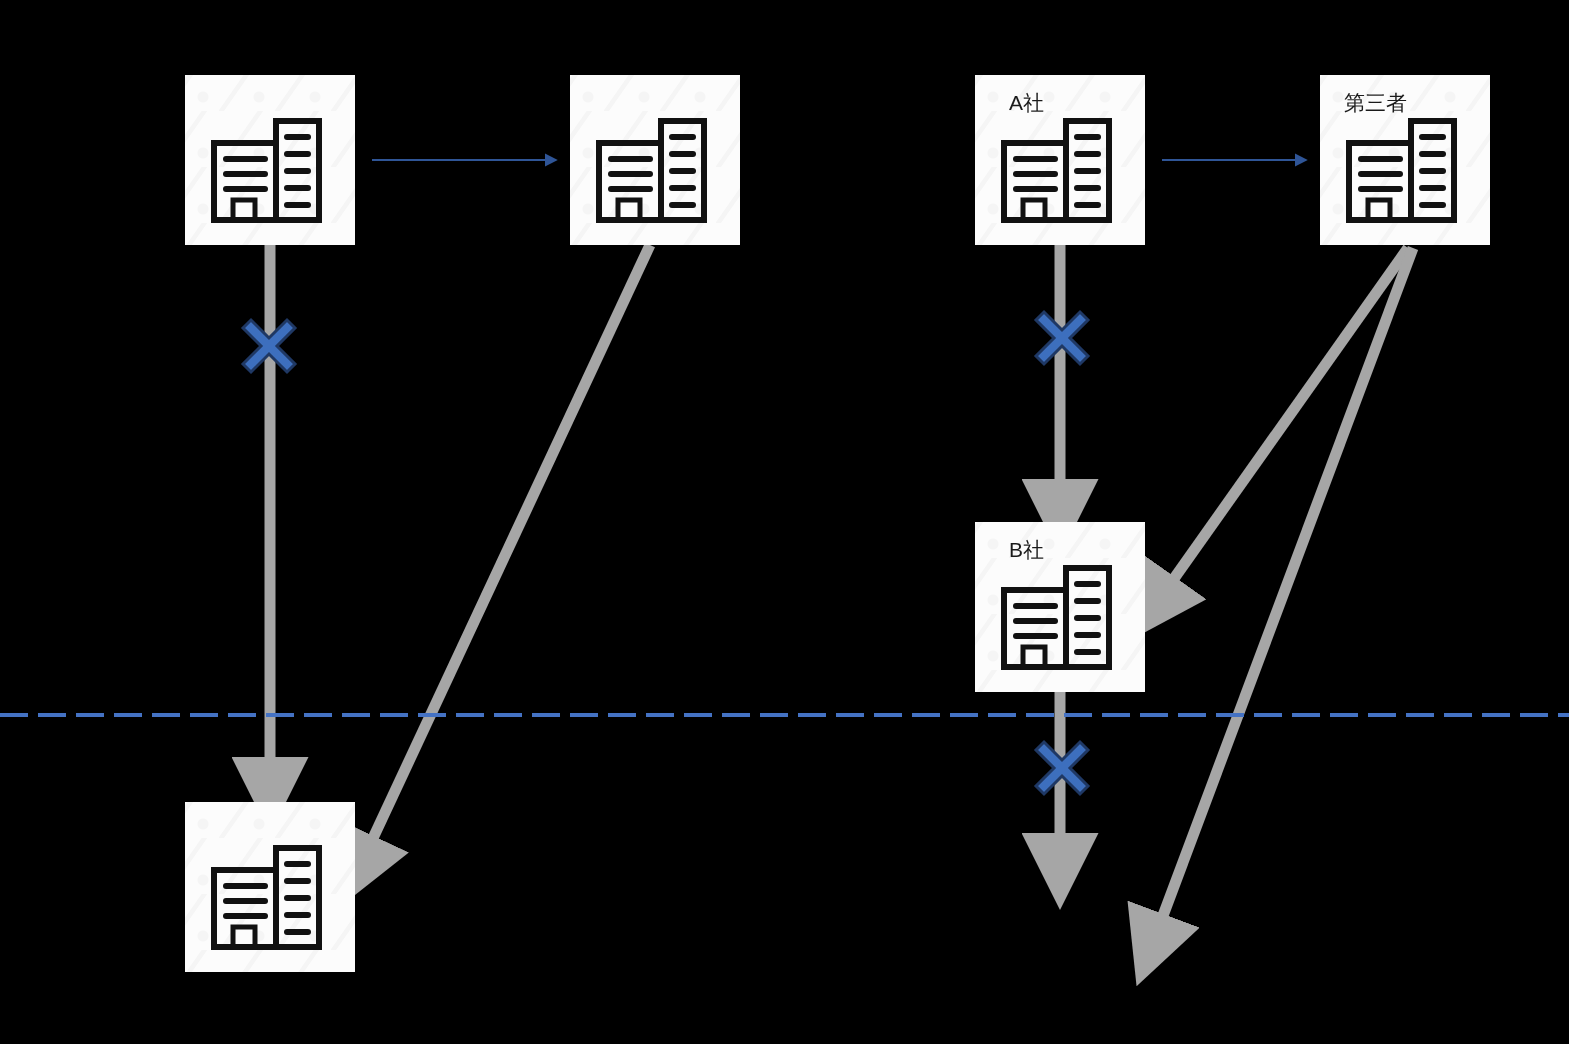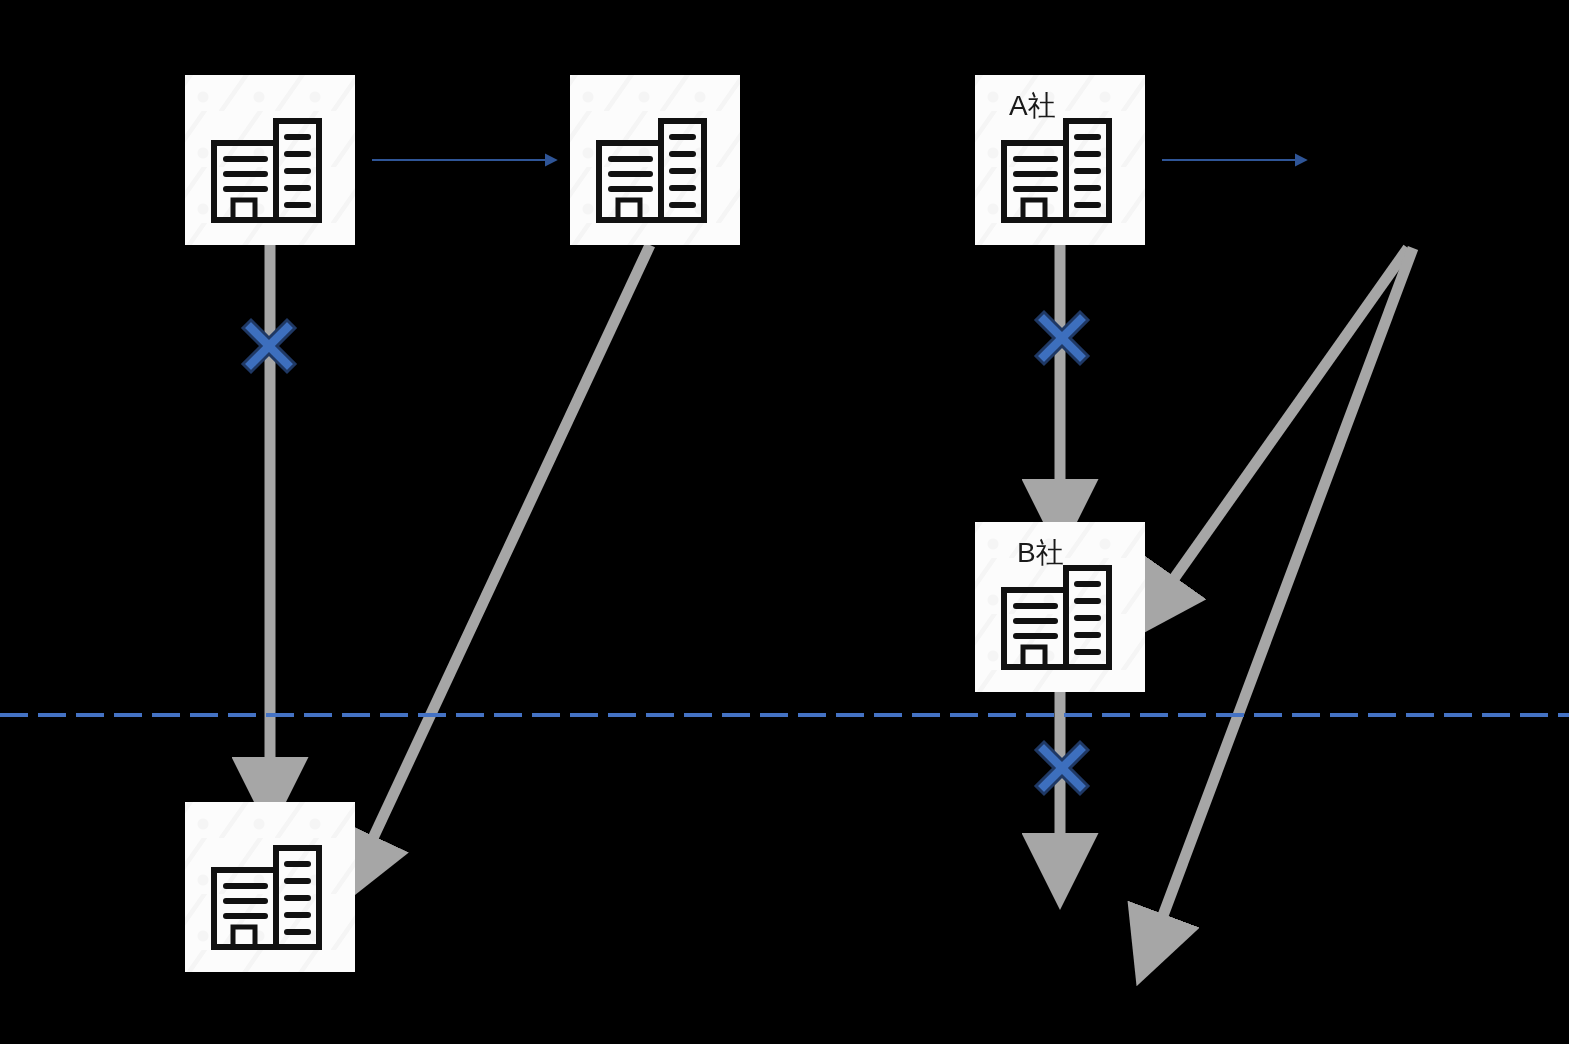--- a/index.html
+++ b/index.html
@@ -26,21 +26,21 @@
     background-size:56px 56px,56px 56px;
     background-position:6px 10px,34px 36px;
     pointer-events:none;
   }
   .node .label{
     position:absolute;
     left:0;right:0;
     top:14px;
     text-align:center;
     color:#1a1a1a;
-    font-size:28px;
+    font-size:21px;
     line-height:1;
     letter-spacing:0px;
     white-space:nowrap;
     z-index:3;
   }
   .node .bldg{
     position:absolute;
     left:50%;
     transform:translateX(-50%);
     bottom:20px;
@@ -146,24 +146,41 @@
       <line x1="17" y1="72" x2="56" y2="72" stroke="#111" stroke-width="6" stroke-linecap="round"></line>
       <rect x="24" y="83" width="22" height="20" fill="none" stroke="#111" stroke-width="5"></rect>
       <line x1="78" y1="20" x2="99" y2="20" stroke="#111" stroke-width="6" stroke-linecap="round"></line>
       <line x1="78" y1="37" x2="99" y2="37" stroke="#111" stroke-width="6" stroke-linecap="round"></line>
       <line x1="78" y1="54" x2="99" y2="54" stroke="#111" stroke-width="6" stroke-linecap="round"></line>
       <line x1="78" y1="71" x2="99" y2="71" stroke="#111" stroke-width="6" stroke-linecap="round"></line>
       <line x1="78" y1="88" x2="99" y2="88" stroke="#111" stroke-width="6" stroke-linecap="round"></line>
     </svg>
   </div>
 
+  <div class="node" style="left:1320px;top:75px;width:170px;height:170px;">
+    <div class="wm"></div>
+    <div class="label" style="text-align:left;left:24px;top:17px;">第三者</div>
+    <svg class="bldg" viewBox="0 0 122 108">
+      <rect x="5" y="26" width="62" height="77" fill="none" stroke="#111" stroke-width="6"></rect>
+      <rect x="67" y="4" width="43" height="99" fill="none" stroke="#111" stroke-width="6"></rect>
+      <line x1="17" y1="42" x2="56" y2="42" stroke="#111" stroke-width="6" stroke-linecap="round"></line>
+      <line x1="17" y1="57" x2="56" y2="57" stroke="#111" stroke-width="6" stroke-linecap="round"></line>
+      <line x1="17" y1="72" x2="56" y2="72" stroke="#111" stroke-width="6" stroke-linecap="round"></line>
+      <rect x="24" y="83" width="22" height="20" fill="none" stroke="#111" stroke-width="5"></rect>
+      <line x1="78" y1="20" x2="99" y2="20" stroke="#111" stroke-width="6" stroke-linecap="round"></line>
+      <line x1="78" y1="37" x2="99" y2="37" stroke="#111" stroke-width="6" stroke-linecap="round"></line>
+      <line x1="78" y1="54" x2="99" y2="54" stroke="#111" stroke-width="6" stroke-linecap="round"></line>
+      <line x1="78" y1="71" x2="99" y2="71" stroke="#111" stroke-width="6" stroke-linecap="round"></line>
+      <line x1="78" y1="88" x2="99" y2="88" stroke="#111" stroke-width="6" stroke-linecap="round"></line>
+    </svg>
+  </div>
 
   <div class="node" style="left:975px;top:522px;width:170px;height:170px;">
     <div class="wm"></div>
-    <div class="label" style="text-align:left;left:34px;top:17px;margin-left:8px;">B社</div>
+    <div class="label" style="text-align:left;left:34px;top:17px;">B社</div>
     <svg class="bldg" viewBox="0 0 122 108">
       <rect x="5" y="26" width="62" height="77" fill="none" stroke="#111" stroke-width="6"></rect>
       <rect x="67" y="4" width="43" height="99" fill="none" stroke="#111" stroke-width="6"></rect>
       <line x1="17" y1="42" x2="56" y2="42" stroke="#111" stroke-width="6" stroke-linecap="round"></line>
       <line x1="17" y1="57" x2="56" y2="57" stroke="#111" stroke-width="6" stroke-linecap="round"></line>
       <line x1="17" y1="72" x2="56" y2="72" stroke="#111" stroke-width="6" stroke-linecap="round"></line>
       <rect x="24" y="83" width="22" height="20" fill="none" stroke="#111" stroke-width="5"></rect>
       <line x1="78" y1="20" x2="99" y2="20" stroke="#111" stroke-width="6" stroke-linecap="round"></line>
       <line x1="78" y1="37" x2="99" y2="37" stroke="#111" stroke-width="6" stroke-linecap="round"></line>
       <line x1="78" y1="54" x2="99" y2="54" stroke="#111" stroke-width="6" stroke-linecap="round"></line>

